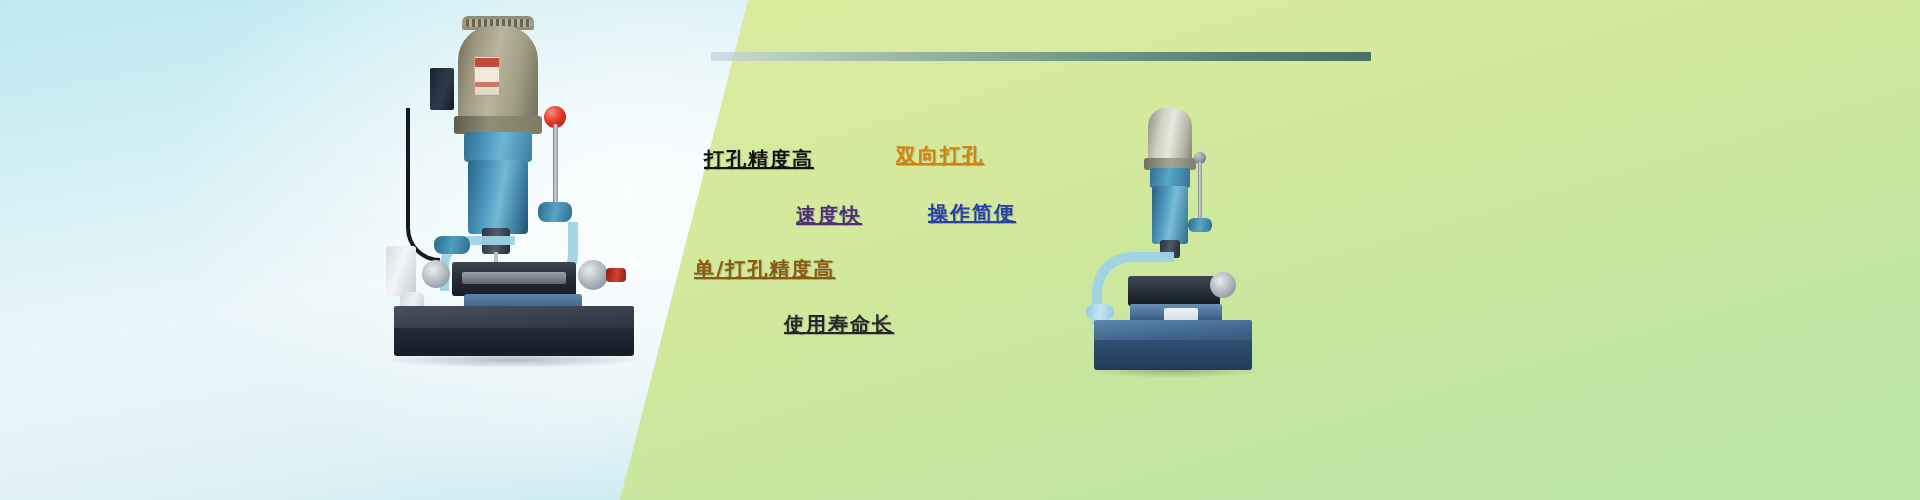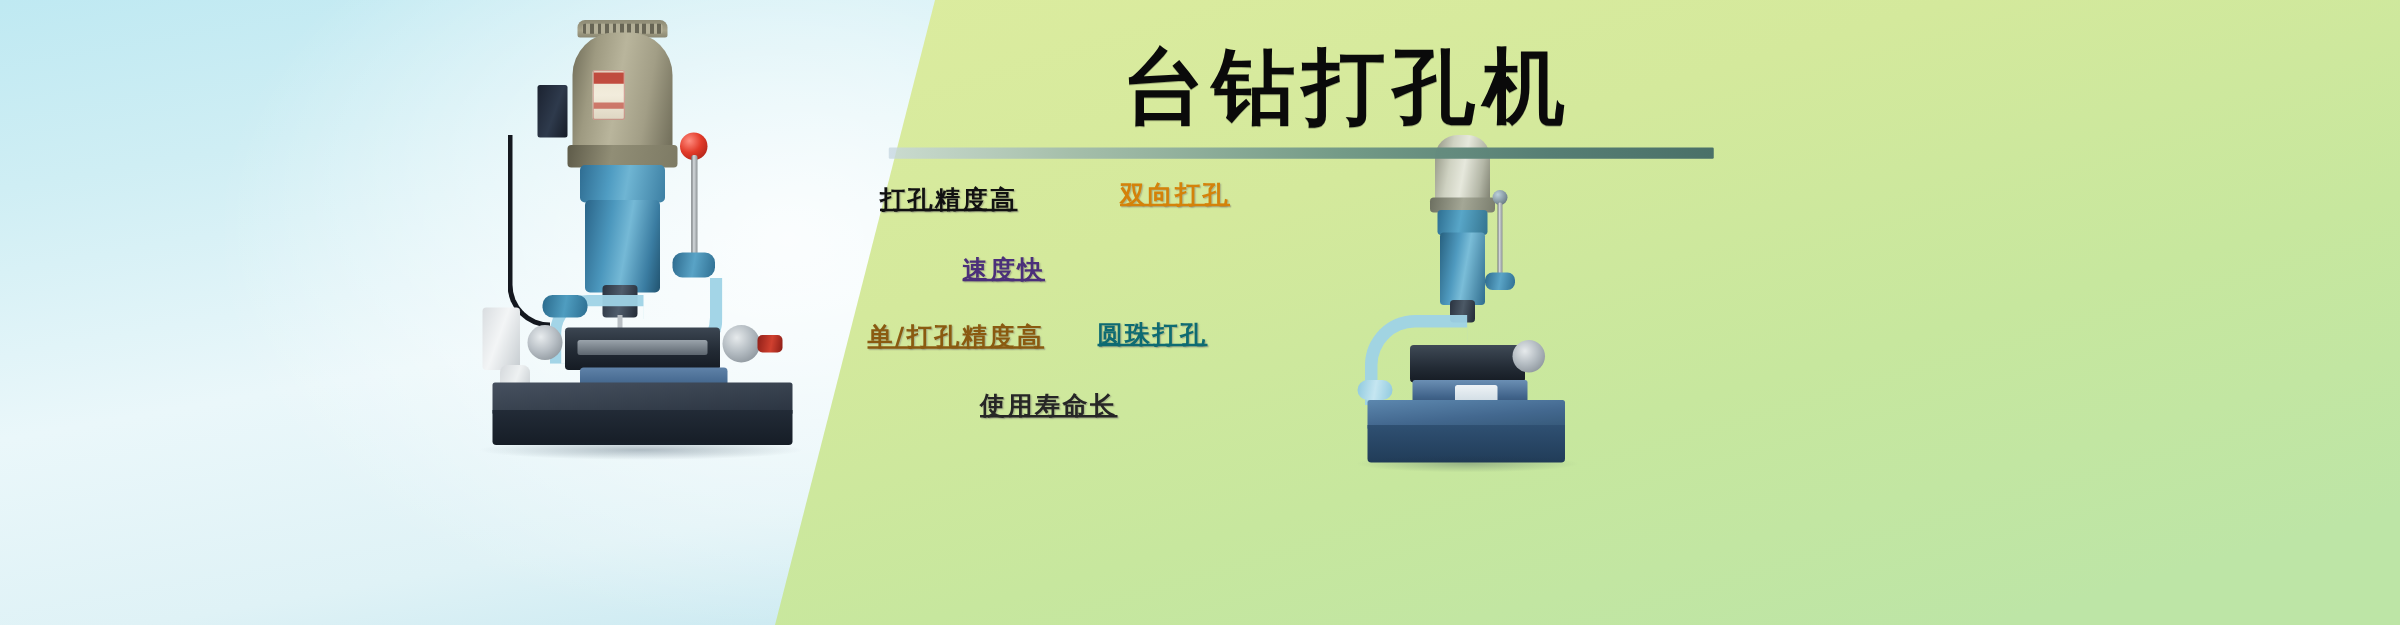--- a/index.html
+++ b/index.html
@@ -63,21 +63,21 @@
     font-size:20px;
     letter-spacing:2px;
     white-space:nowrap;
     text-shadow:1px 1px 1px rgba(120,120,110,.45);
     text-decoration:underline;
   }
 
   
   .f-accuracy { left:44px;  top:10px;  }
   .f-range    { left:236px; top:6px;   }
-  .f-speed    { left:110px; top:66px;  }
+  .f-speed    { left:136px; top:66px;  }
   .f-simple   { left:268px; top:64px;  }
   .f-dual     { left:34px;  top:120px; }
   .f-bead     { left:218px; top:118px; }
   .f-life     { left:124px; top:175px; }
 
   
   .prod-left{
     position:absolute;left:378px;top:10px;width:268px;height:356px;
   }
   .prod-right{
@@ -249,26 +249,25 @@
     <div class="pr pr-vice"></div>
     <div class="pr pr-wheel"></div>
     <div class="pr pr-tray"></div>
     <div class="pr pr-label"></div>
     <div class="pr pr-base-top"></div>
     <div class="pr pr-base-front"></div>
     <div class="pr pr-shadow"></div>
   </div>
 
   <div class="title-wrap">
-    <div class="title">台钻打孔机</div>
     <div class="title-rule"></div>
   </div>
 
   <div class="features">
     <div class="feat f-accuracy" style="color: rgb(17, 17, 17);">打孔精度高</div>
     <div class="feat f-range" style="color: rgb(212, 130, 10);">双向打孔</div>
     <div class="feat f-speed" style="color: rgb(75, 47, 122);">速度快</div>
+    <div class="feat f-simple" style="color: rgb(36, 65, 168);">操作简便</div>
     <div class="feat f-dual" style="color: rgb(138, 90, 16);">单/打孔精度高</div>
-    <div class="feat f-bead" style="color: rgb(14, 107, 114);">圆珠打孔</div>
     <div class="feat f-life" style="color: rgb(38, 38, 38);">使用寿命长</div>
   </div>
 
 </div>
 
 </body></html>

